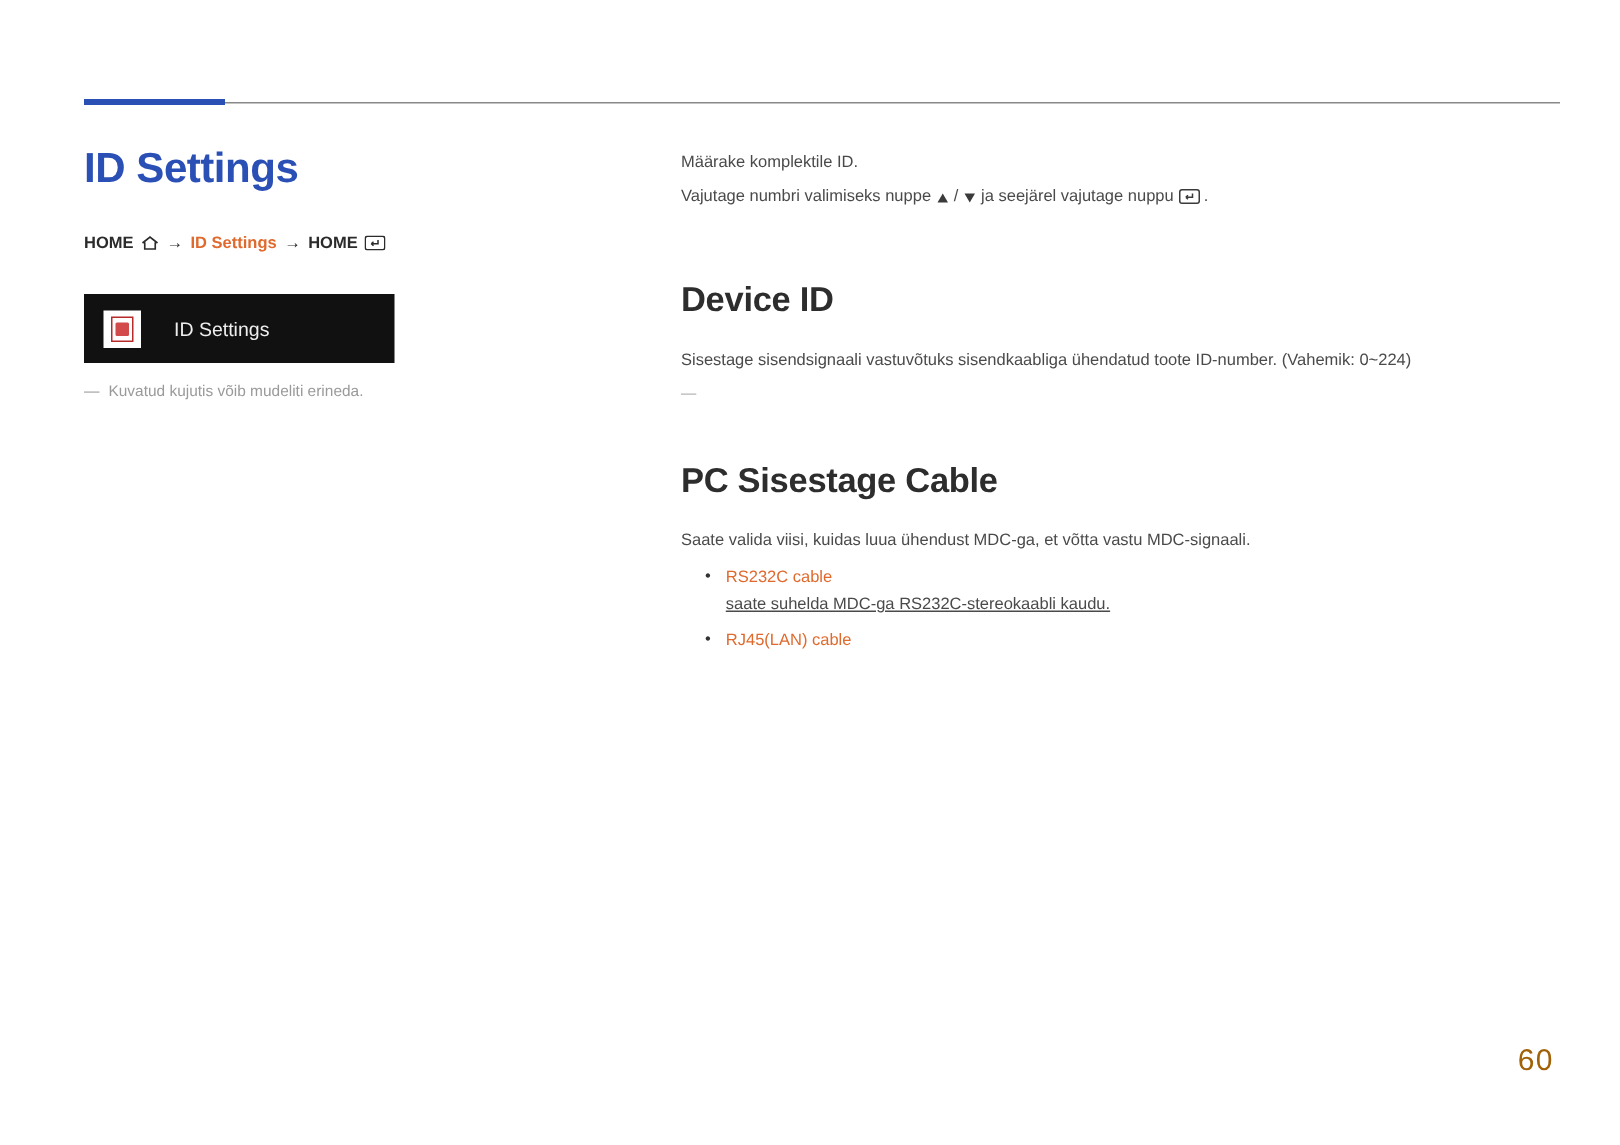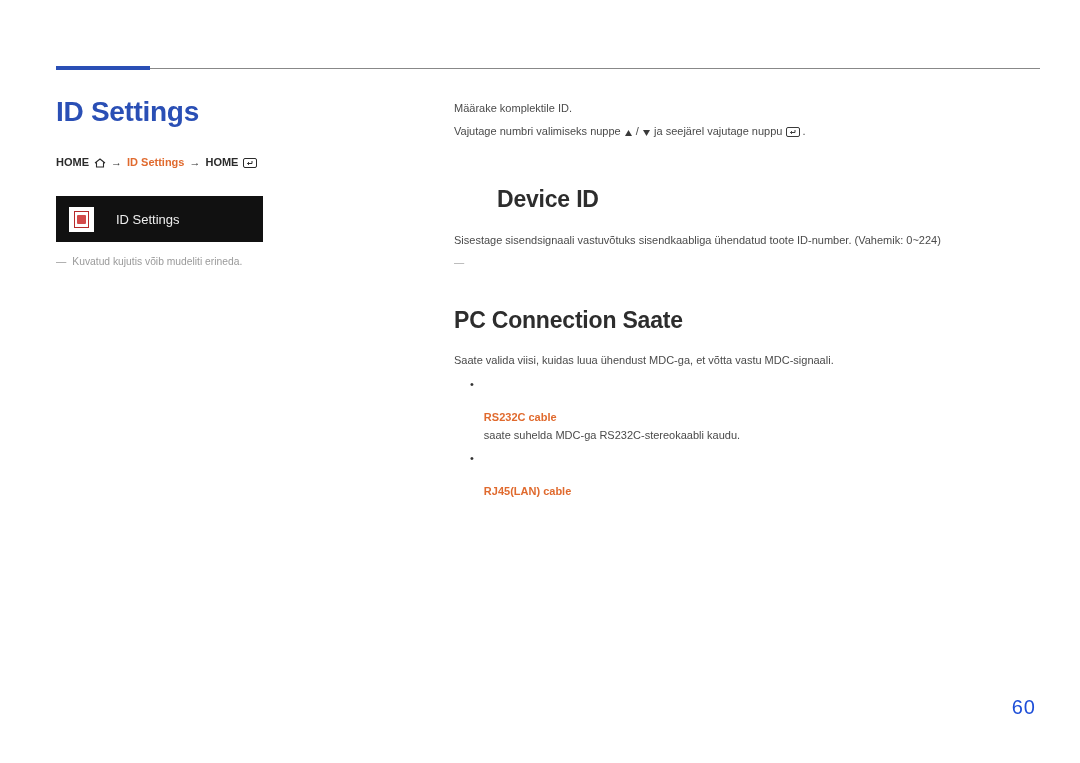--- a/index.html
+++ b/index.html
@@ -107,40 +107,40 @@
   }
   .note-line .dash { color:#9a9a9a; }
   h2.section {
     font-size: 23px;
     font-weight: 700;
     color: #2d2d2d;
     letter-spacing: -0.2px;
     margin-top: 32px;
     margin-bottom: 14px;
   }
-  h2.section.first { margin-top: 42px; margin-left: 43px; }
+  h2.section.first { margin-top: 42px; }
   .para { margin-bottom: 6px; font-size: 11px; color:#4a4a4a; }
   .subnote {
     font-size: 10.2px;
     color: #aaa;
     display:flex;
     gap:6px;
     margin-top: 2px;
   }
   .bullet-row { display:flex; gap:10px; margin-top:8px; padding-left:16px; }
   .bullet-dot { font-size:11px; line-height:1.4; color:#333; }
   .bullet-body { font-size:11px; line-height:1.5; }
-  .bullet-title { font-weight:700; color:#e06a2e;margin-top:32px; }
-  .bullet-sub { color:#4a4a4a; margin-top:1px; }
+  .bullet-title { font-weight:400; color:#e06a2e; }
+  .bullet-sub { color:#4a4a4a; margin-top:1px;text-decoration:underline; }
   .page-num {
     position:absolute;
     bottom: 44px;
     right: 44px;
     font-size: 20px;
-    color:#1d4ed8;
+    color:#a16207;
     letter-spacing: 1px;
   }
   .inline-icon svg { vertical-align: -2px; }
 </style>
 </head>
 <body>
 
 <div class="top-rule"></div>
 <div class="top-rule-thick"></div>
 
@@ -200,21 +200,21 @@
         </svg>
     </span><span>.</span>
   </div>
 
   <h2 class="section first">Device ID</h2>
   <div class="para">Sisestage sisendsignaali vastuvõtuks sisendkaabliga ühendatud toote ID-number. (Vahemik: 0~224)</div>
   <div class="subnote">
     <span>―</span>
   </div>
 
-  <h2 class="section">PC Connection Saate</h2>
+  <h2 class="section">PC Sisestage Cable</h2>
   <div class="para">Saate valida viisi, kuidas luua ühendust MDC-ga, et võtta vastu MDC-signaali.</div>
 
   <div class="bullet-row">
     <div class="bullet-dot">•</div>
     <div class="bullet-body">
       <div class="bullet-title">RS232C cable</div>
       <div class="bullet-sub">saate suhelda MDC-ga RS232C-stereokaabli kaudu.</div>
     </div>
   </div>
 

